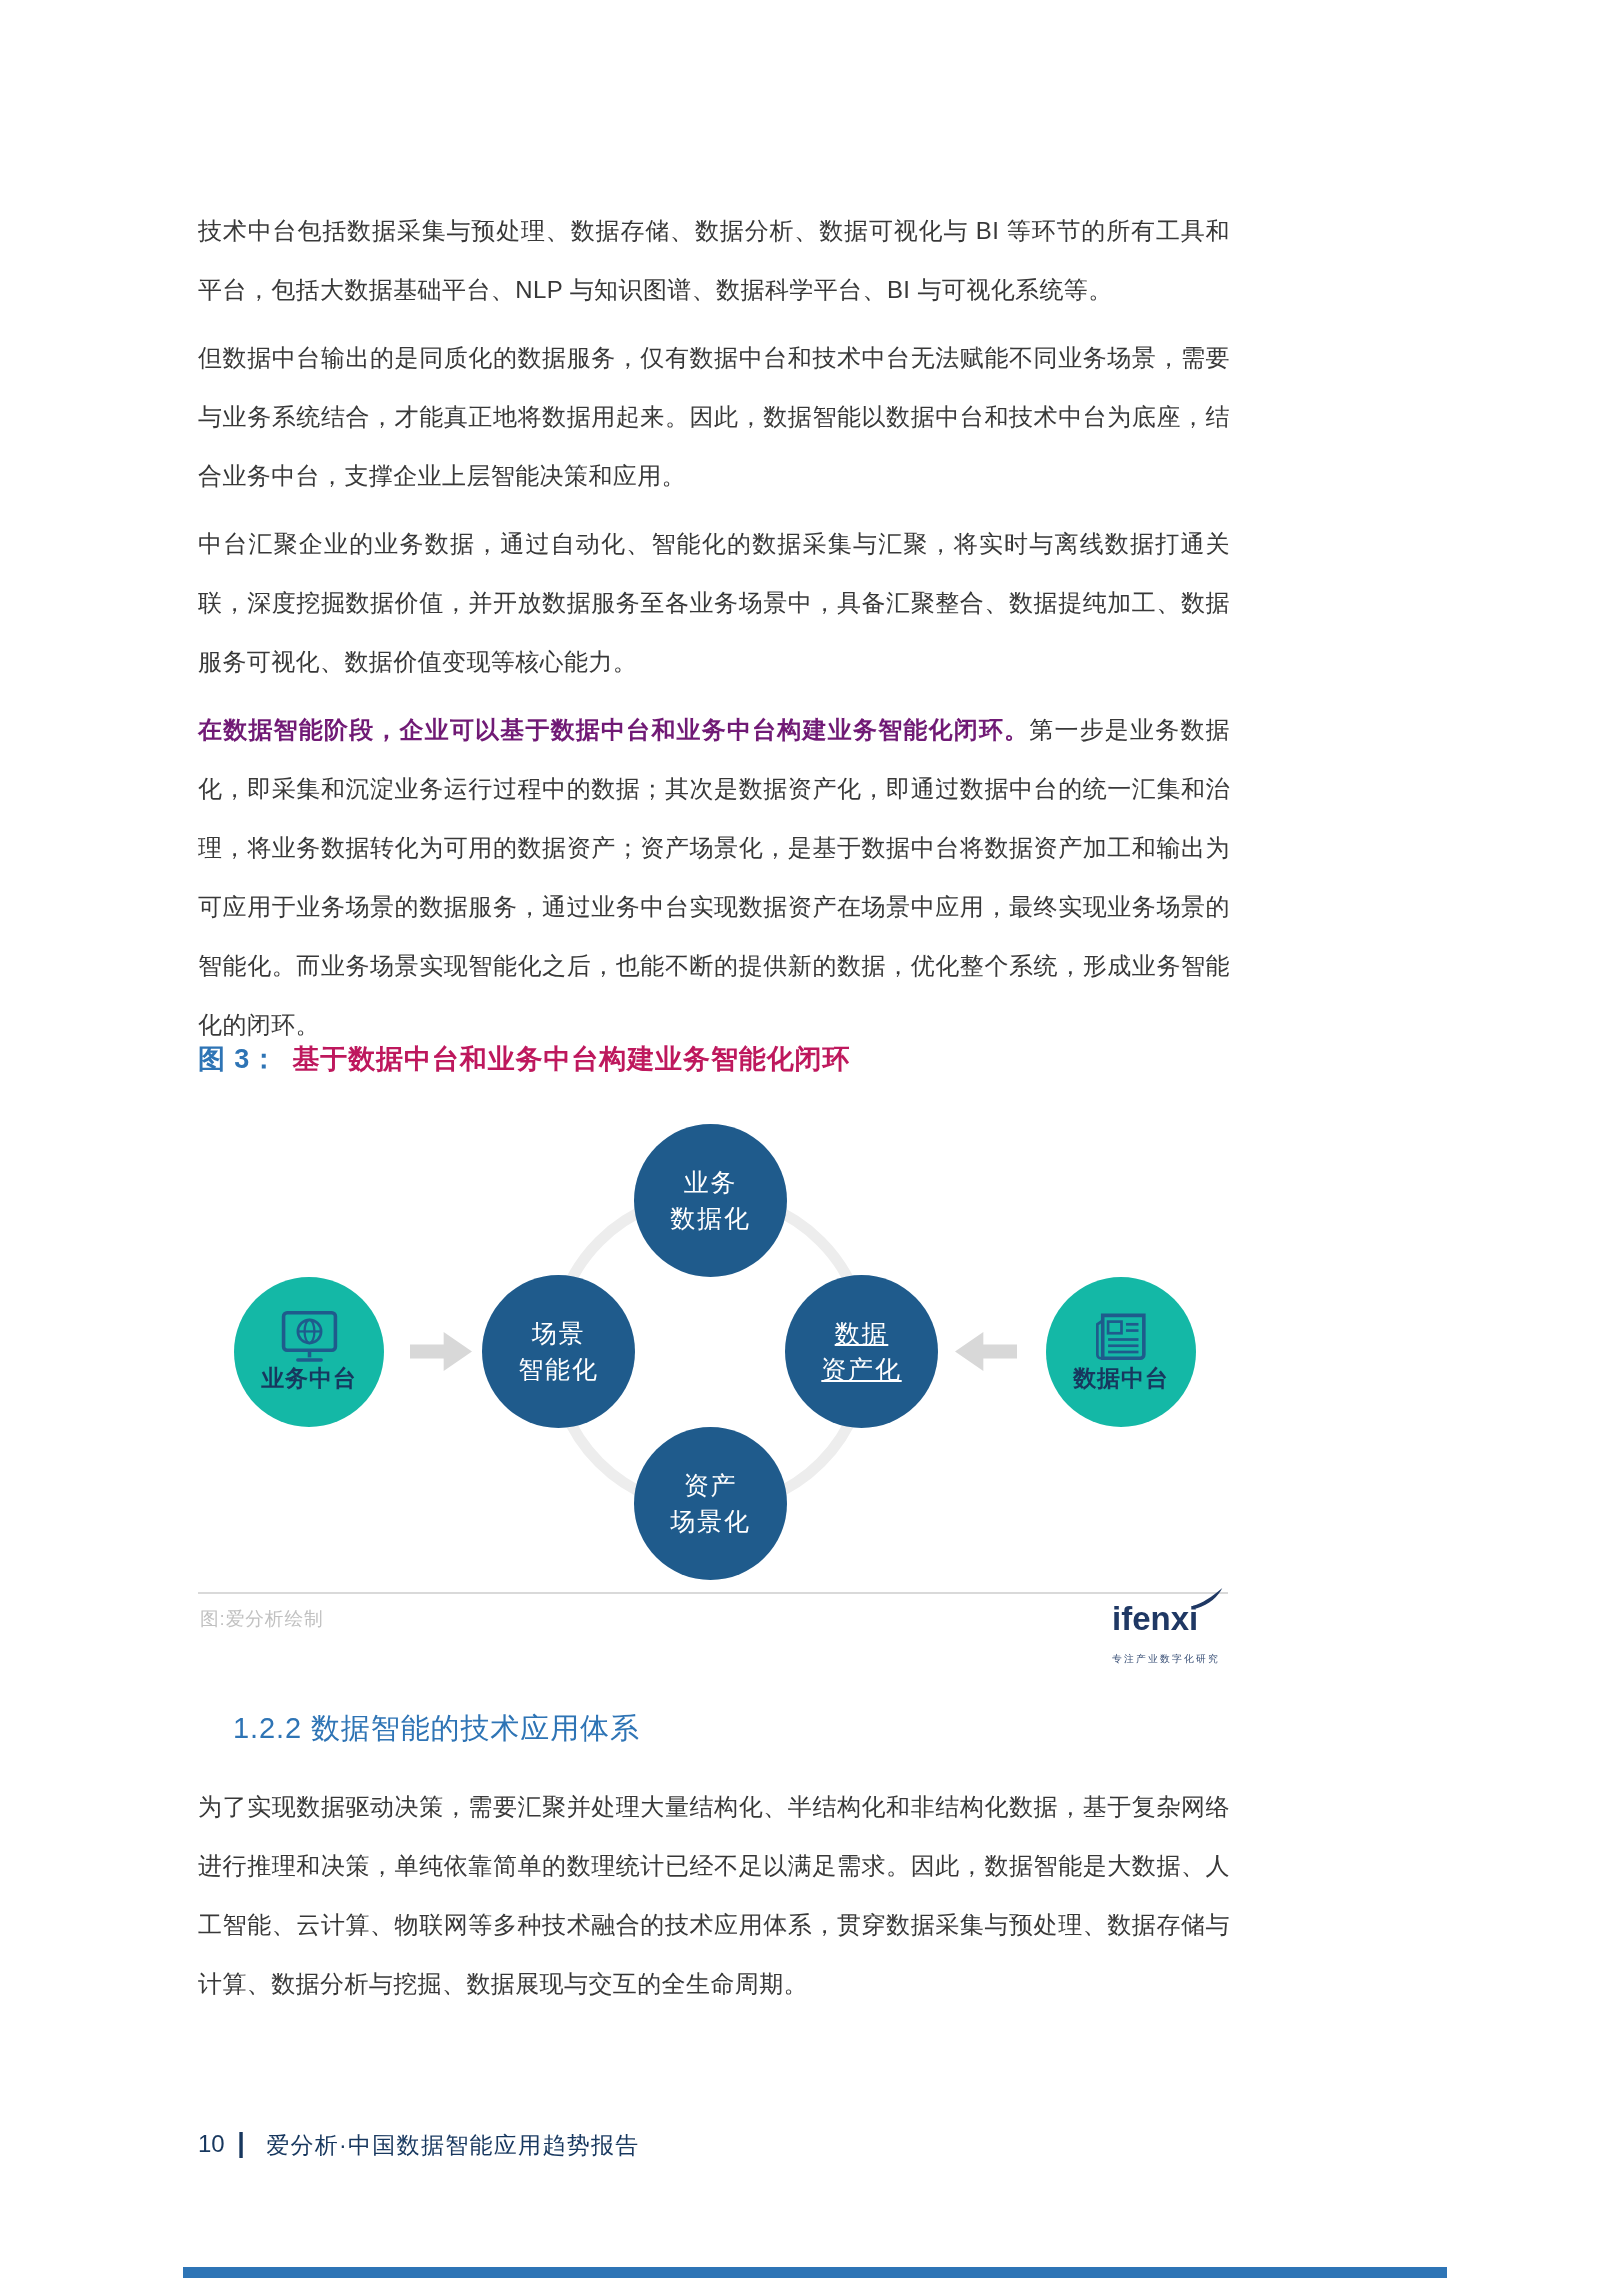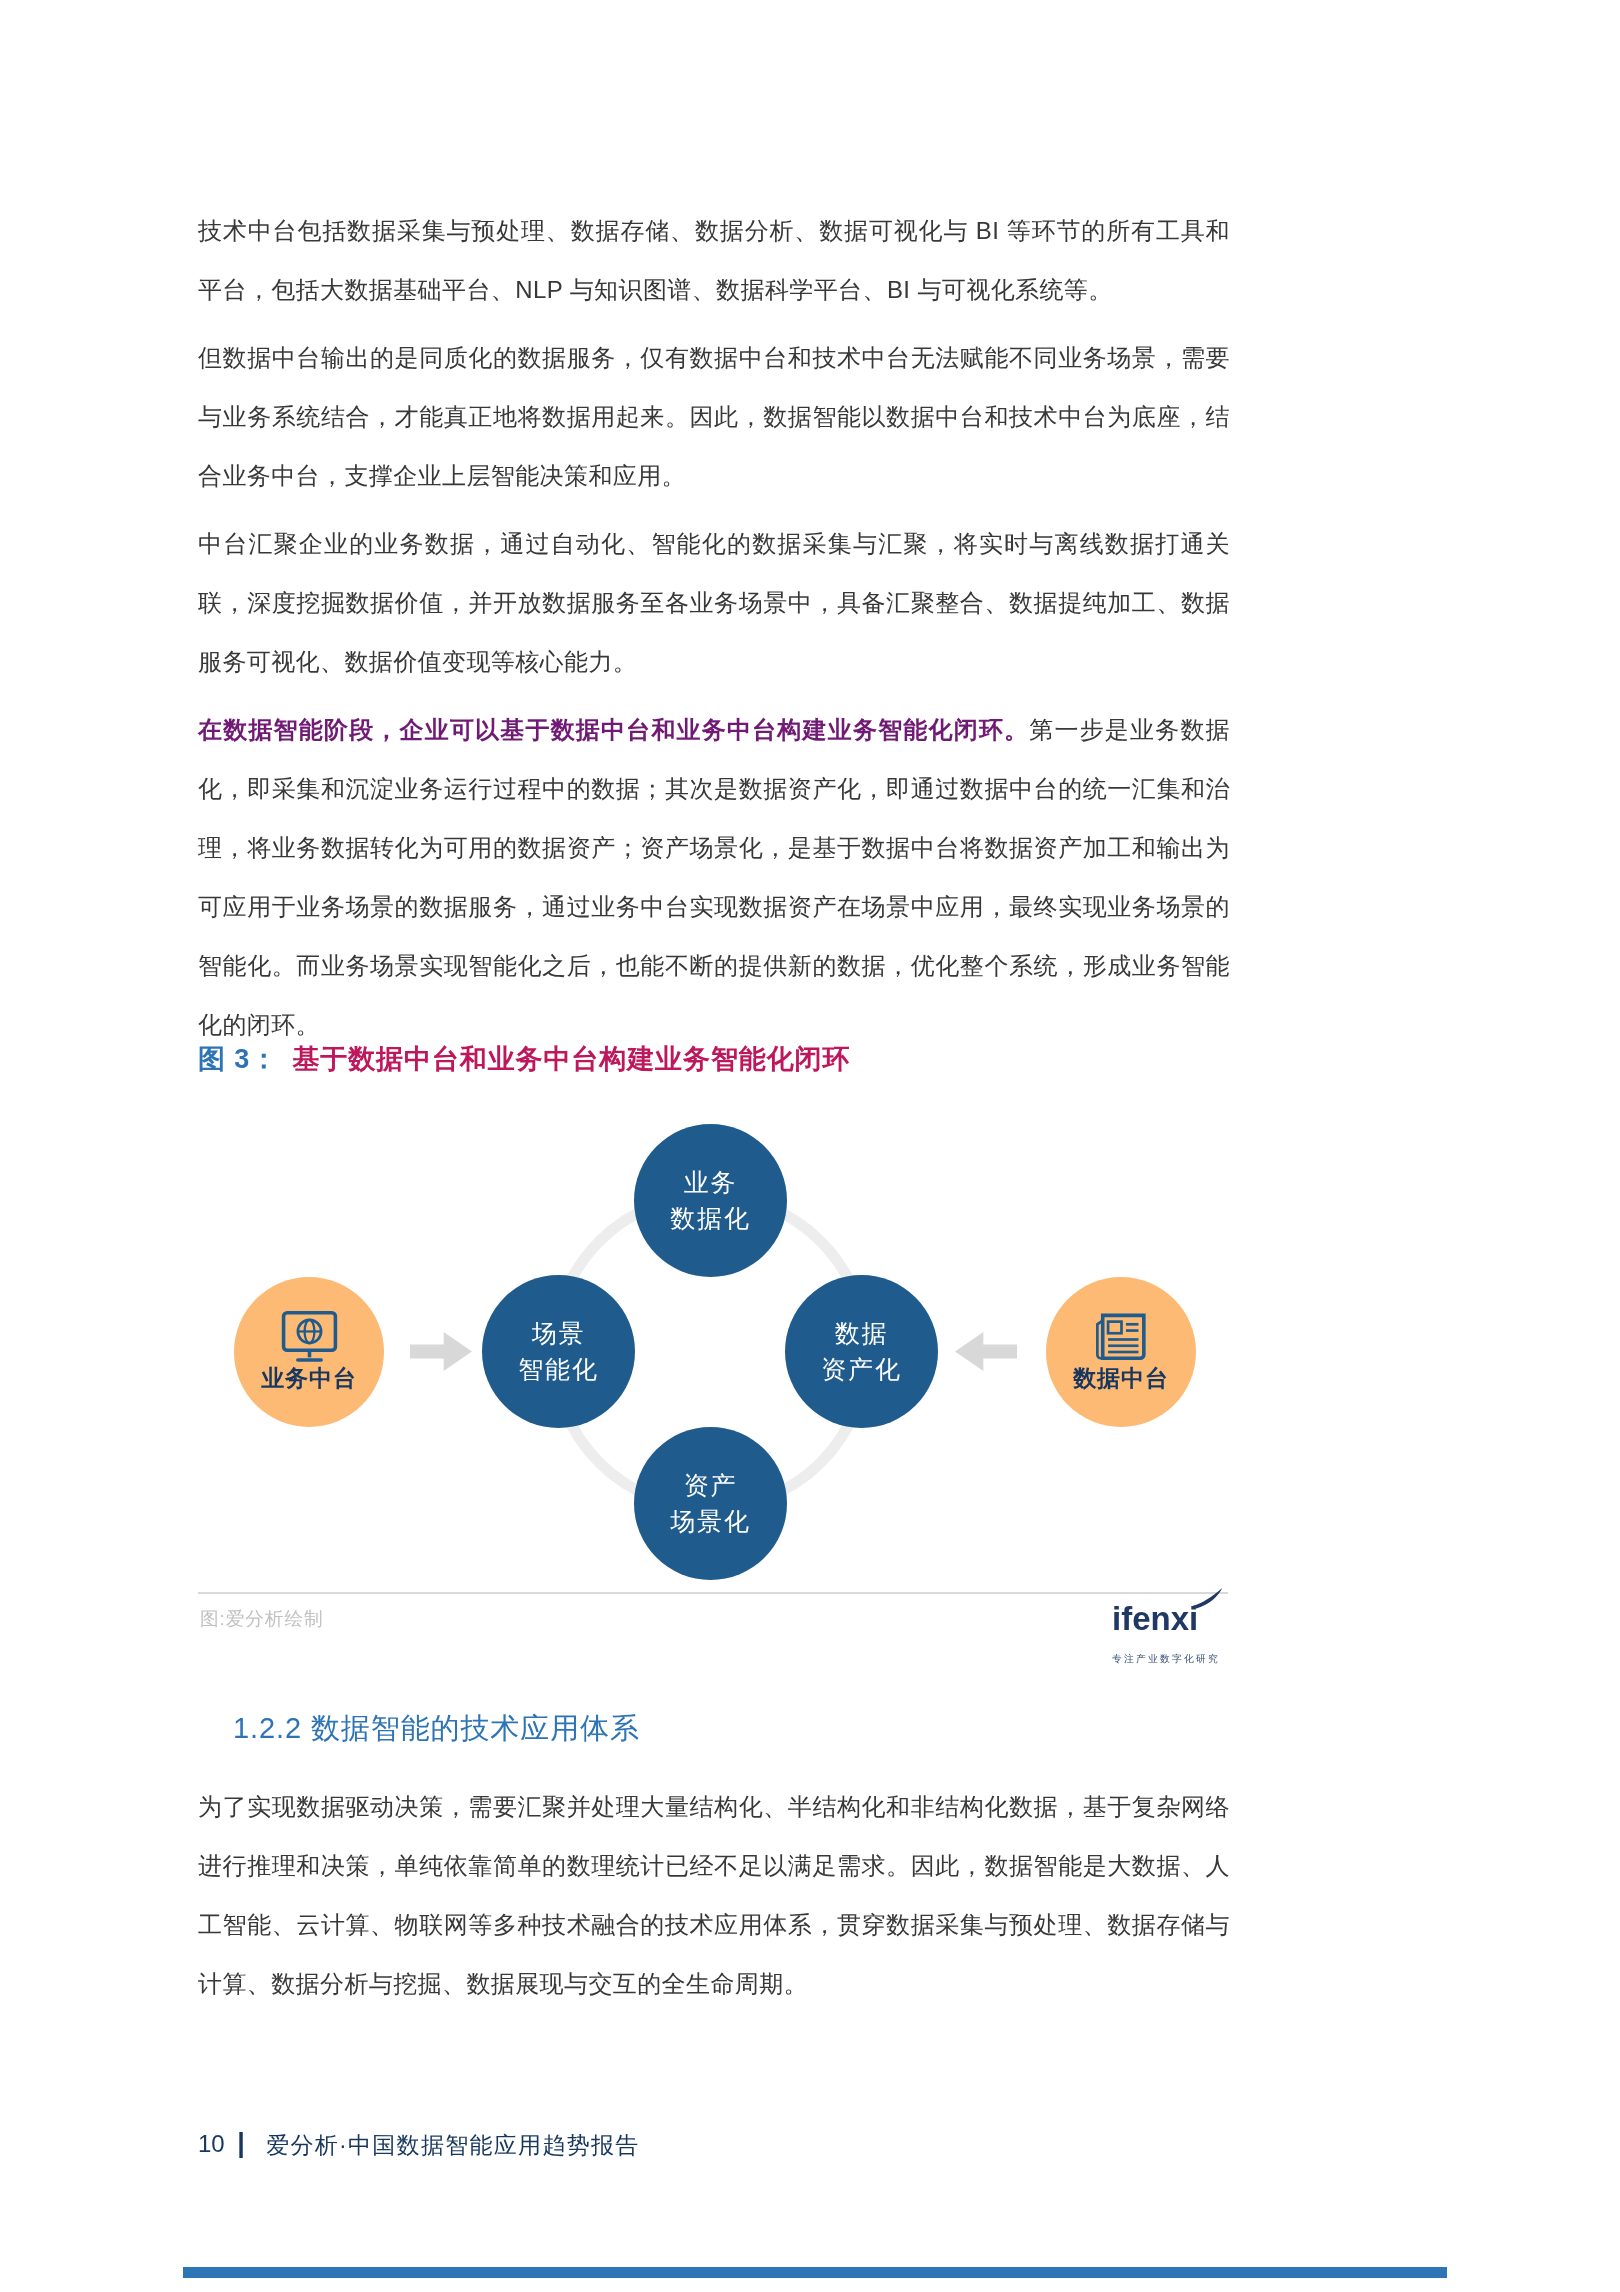--- a/index.html
+++ b/index.html
@@ -21,25 +21,25 @@
   .cap-text{color:#be185d;}
 
   
   .ring{position:absolute;left:548px;top:1190px;width:324px;height:324px;box-sizing:border-box;
         border:11.6px solid #EDEDED;border-radius:50%;}
   .cnode{position:absolute;width:153px;height:153px;border-radius:50%;background:#1F5B8C;
          color:#ffffff;display:flex;flex-direction:column;align-items:center;justify-content:center;
          gap:10.7px;font-size:25px;font-weight:500;letter-spacing:1.8px;text-align:right;}
   .cnode span{display:block;line-height:1;}
   .cnode-top{left:634px;top:1124px;}
-  .cnode-right{left:785px;top:1275px;}
+  .cnode-right{left:785px;top:1275px;text-decoration:underline;}
   .cnode-bottom{left:634px;top:1427px;}
   .cnode-left{left:482px;top:1275px;}
 
-  .snode{position:absolute;width:150px;height:150px;border-radius:50%;background:#fdba74;
+  .snode{position:absolute;width:150px;height:150px;border-radius:50%;background:#14b8a6;
          display:flex;flex-direction:column;align-items:center;justify-content:center;}
   .snode-left{left:234px;top:1277px;}
   .snode-right{left:1046px;top:1277px;}
   .side-label{font-size:23px;color:#17375E;font-weight:600;letter-spacing:0.9px;}
   .side-icon{width:59px;height:53px;display:block;}
 
   .flow-arrow{position:absolute;width:62px;height:39px;}
   .arrow-left-pos{left:410px;top:1332px;}
   .arrow-right-pos{left:955px;top:1332px;transform:scaleX(-1);}
   .flow-arrow svg{display:block;width:62px;height:39px;}

